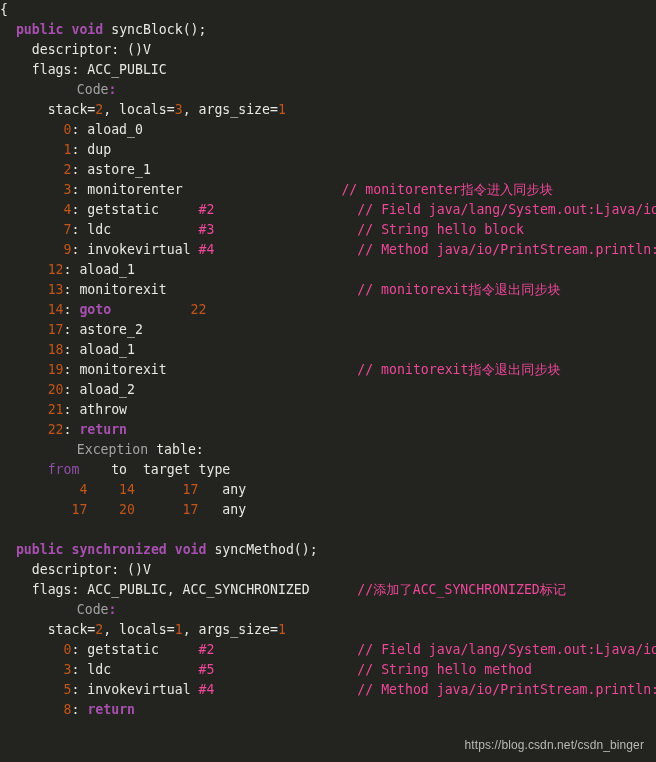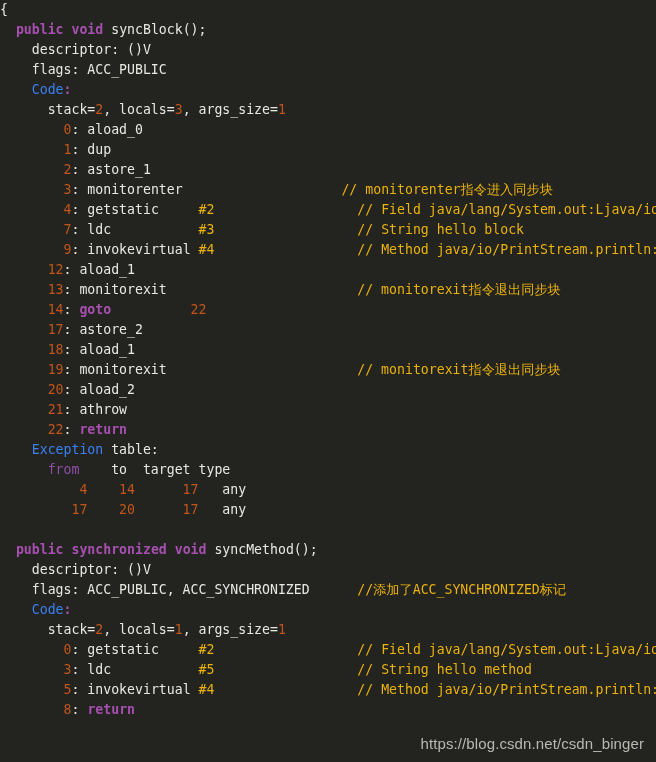--- a/index.html
+++ b/index.html
@@ -37,31 +37,31 @@
   .ln {
     display: block;
     height: 20px;
     white-space: pre;
     color: #e8e8e3;
   }
 
   
   .kw      { color: #a750b0; font-weight: bold; }        
   .plain   { color: #e8e8e3; }        
-  .blu     { color: #3b82f6; }        
+  .blu     { color: #a3a3a3; margin-left: 45px; }        
   .num     { color: #c2561a; }        
-  .cmt     { color: #eab308; }        
+  .cmt     { color: #ec4899; }        
   .pur     { color: #8f4fa8; }
 
   #watermark {
     position: absolute;
     right: 12px;
     bottom: 10px;
     font-family: "Liberation Sans", "DejaVu Sans", sans-serif;
-    font-size: 15px;
+    font-size: 12px;
     color: #b9b9b3;
     letter-spacing: 0.1px;
     white-space: nowrap;
   }
 </style>
 </head>
 <body>
 
 <div id="code-viewer">
   <div class="code-body" id="code-body"><div class="ln"><span class="plain">{</span></div><div class="ln"><span class="plain">  </span><span class="kw">public</span><span class="plain"> </span><span class="kw">void</span><span class="plain"> syncBlock();</span></div><div class="ln"><span class="plain">    </span><span class="plain">descriptor: ()V</span></div><div class="ln"><span class="plain">    </span><span class="plain">flags: ACC_PUBLIC</span></div><div class="ln"><span class="plain">    </span><span class="blu">Code</span><span class="kw">:</span></div><div class="ln"><span class="plain">      </span><span class="plain">stack=</span><span class="num">2</span><span class="plain">, locals=</span><span class="num">3</span><span class="plain">, args_size=</span><span class="num">1</span></div><div class="ln"><span class="plain">        </span><span class="num">0</span><span class="plain">: aload_0</span></div><div class="ln"><span class="plain">        </span><span class="num">1</span><span class="plain">: dup</span></div><div class="ln"><span class="plain">        </span><span class="num">2</span><span class="plain">: astore_1</span></div><div class="ln"><span class="plain">        </span><span class="num">3</span><span class="plain">: monitorenter</span><span class="cmt">                    // monitorenter指令进入同步块</span></div><div class="ln"><span class="plain">        </span><span class="num">4</span><span class="plain">: getstatic</span><span class="cmt">     #2                  // Field java/lang/System.out:Ljava/io/PrintStream;</span></div><div class="ln"><span class="plain">        </span><span class="num">7</span><span class="plain">: ldc</span><span class="cmt">           #3                  // String hello block</span></div><div class="ln"><span class="plain">        </span><span class="num">9</span><span class="plain">: invokevirtual</span><span class="cmt"> #4                  // Method java/io/PrintStream.println:(Ljava/lang/String;)V</span></div><div class="ln"><span class="plain">      </span><span class="num">12</span><span class="plain">: aload_1</span></div><div class="ln"><span class="plain">      </span><span class="num">13</span><span class="plain">: monitorexit</span><span class="cmt">                        // monitorexit指令退出同步块</span></div><div class="ln"><span class="plain">      </span><span class="num">14</span><span class="plain">: </span><span class="kw">goto</span><span class="plain">          </span><span class="num">22</span></div><div class="ln"><span class="plain">      </span><span class="num">17</span><span class="plain">: astore_2</span></div><div class="ln"><span class="plain">      </span><span class="num">18</span><span class="plain">: aload_1</span></div><div class="ln"><span class="plain">      </span><span class="num">19</span><span class="plain">: monitorexit</span><span class="cmt">                        // monitorexit指令退出同步块</span></div><div class="ln"><span class="plain">      </span><span class="num">20</span><span class="plain">: aload_2</span></div><div class="ln"><span class="plain">      </span><span class="num">21</span><span class="plain">: athrow</span></div><div class="ln"><span class="plain">      </span><span class="num">22</span><span class="plain">: </span><span class="kw">return</span></div><div class="ln"><span class="plain">    </span><span class="blu">Exception</span><span class="plain"> table:</span></div><div class="ln"><span class="plain">      </span><span class="pur">from</span><span class="plain">    to  target type</span></div><div class="ln"><span class="plain">      </span><span class="num">    4    14      17</span><span class="plain">   any</span></div><div class="ln"><span class="plain">      </span><span class="num">   17    20      17</span><span class="plain">   any</span></div><div class="ln">&nbsp;</div><div class="ln"><span class="plain">  </span><span class="kw">public</span><span class="plain"> </span><span class="kw">synchronized</span><span class="plain"> </span><span class="kw">void</span><span class="plain"> syncMethod();</span></div><div class="ln"><span class="plain">    </span><span class="plain">descriptor: ()V</span></div><div class="ln"><span class="plain">    </span><span class="plain">flags: ACC_PUBLIC, ACC_SYNCHRONIZED</span><span class="cmt">      //添加了ACC_SYNCHRONIZED标记</span></div><div class="ln"><span class="plain">    </span><span class="blu">Code</span><span class="kw">:</span></div><div class="ln"><span class="plain">      </span><span class="plain">stack=</span><span class="num">2</span><span class="plain">, locals=</span><span class="num">1</span><span class="plain">, args_size=</span><span class="num">1</span></div><div class="ln"><span class="plain">        </span><span class="num">0</span><span class="plain">: getstatic</span><span class="cmt">     #2                  // Field java/lang/System.out:Ljava/io/PrintStream;</span></div><div class="ln"><span class="plain">        </span><span class="num">3</span><span class="plain">: ldc</span><span class="cmt">           #5                  // String hello method</span></div><div class="ln"><span class="plain">        </span><span class="num">5</span><span class="plain">: invokevirtual</span><span class="cmt"> #4                  // Method java/io/PrintStream.println:(Ljava/lang/String;)V</span></div><div class="ln"><span class="plain">        </span><span class="num">8</span><span class="plain">: </span><span class="kw">return</span></div><div class="ln">&nbsp;</div><div class="ln">&nbsp;</div><div class="ln"></div></div>

